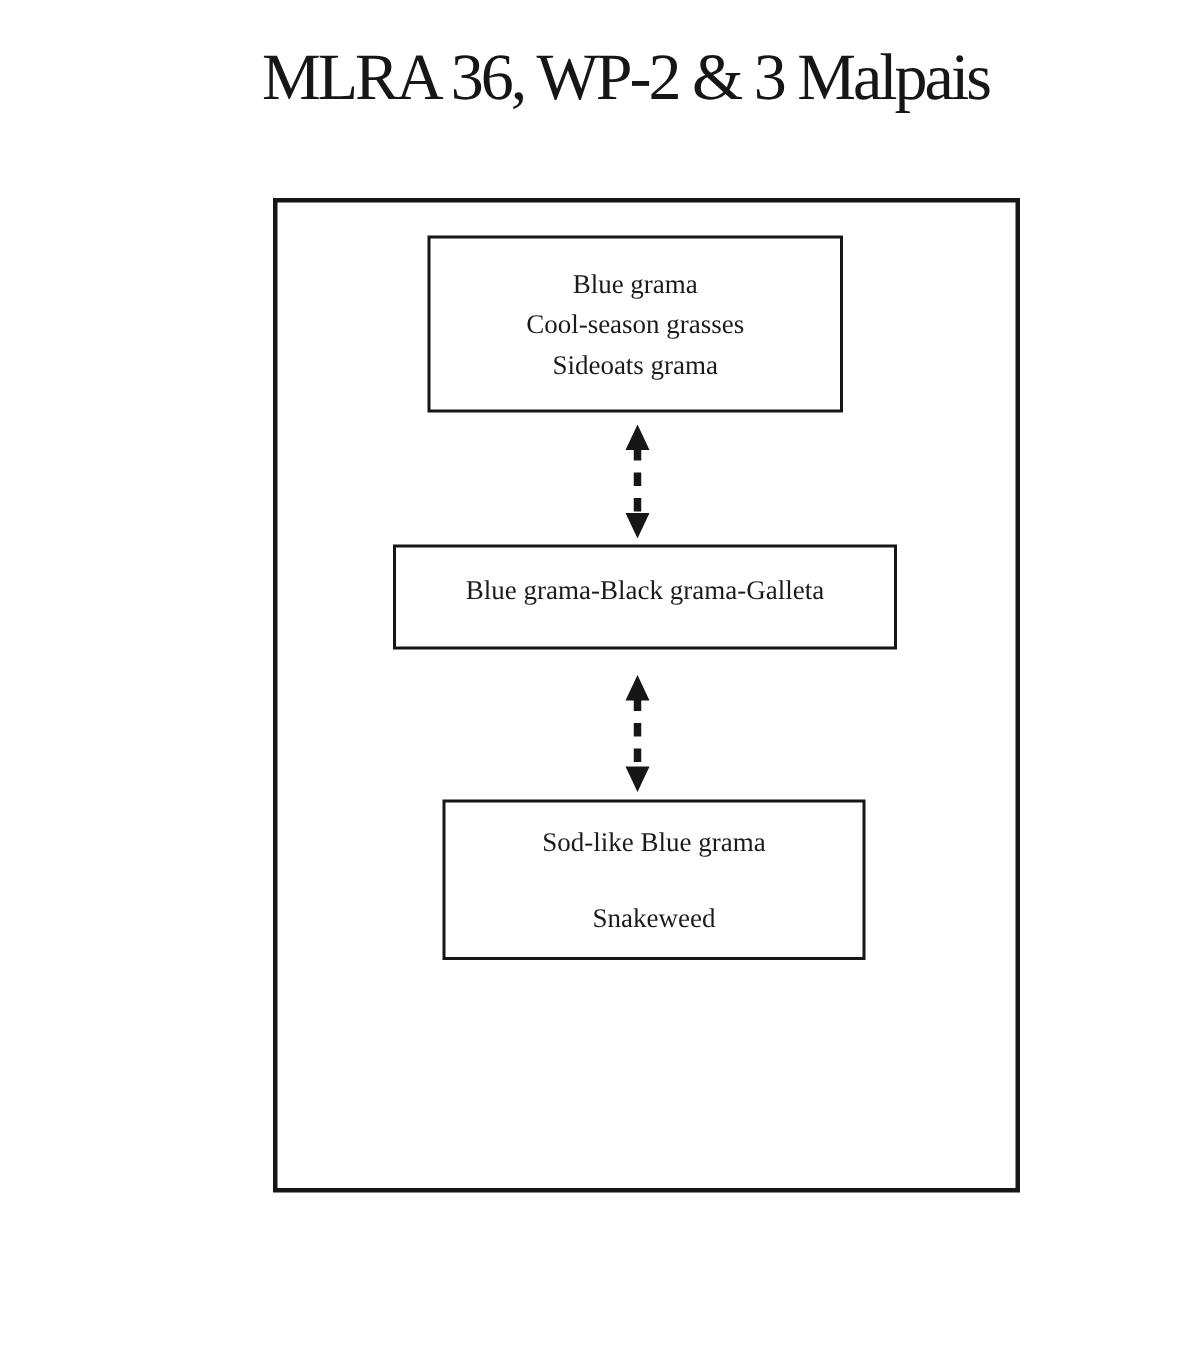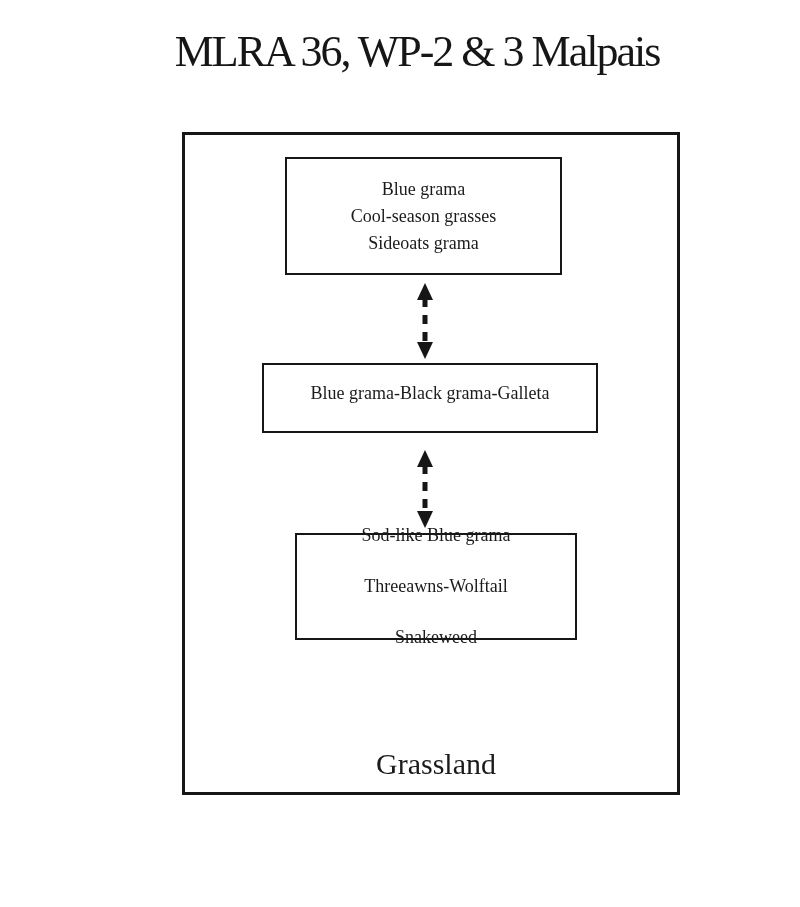--- a/index.html
+++ b/index.html
@@ -120,21 +120,19 @@
     </div>
 
     <svg class="arrow arrow-2" viewBox="0 0 24 78" xmlns="http://www.w3.org/2000/svg">
       <polygon points="12,0 4,17 20,17" fill="#161616"></polygon>
       <line x1="12" y1="15" x2="12" y2="63" stroke="#161616" stroke-width="5" stroke-dasharray="9 8"></line>
       <polygon points="12,78 4,61 20,61" fill="#161616"></polygon>
     </svg>
 
     <div class="state-box box-bottom">
       <div>Sod-like Blue grama</div>
-      <div>Threeawns-Wolftail</div>
       <div>Snakeweed</div>
     </div>
 
-    <div class="outer-label">Grassland</div>
 
   </div>
 
 </div>
 
 </body></html>

